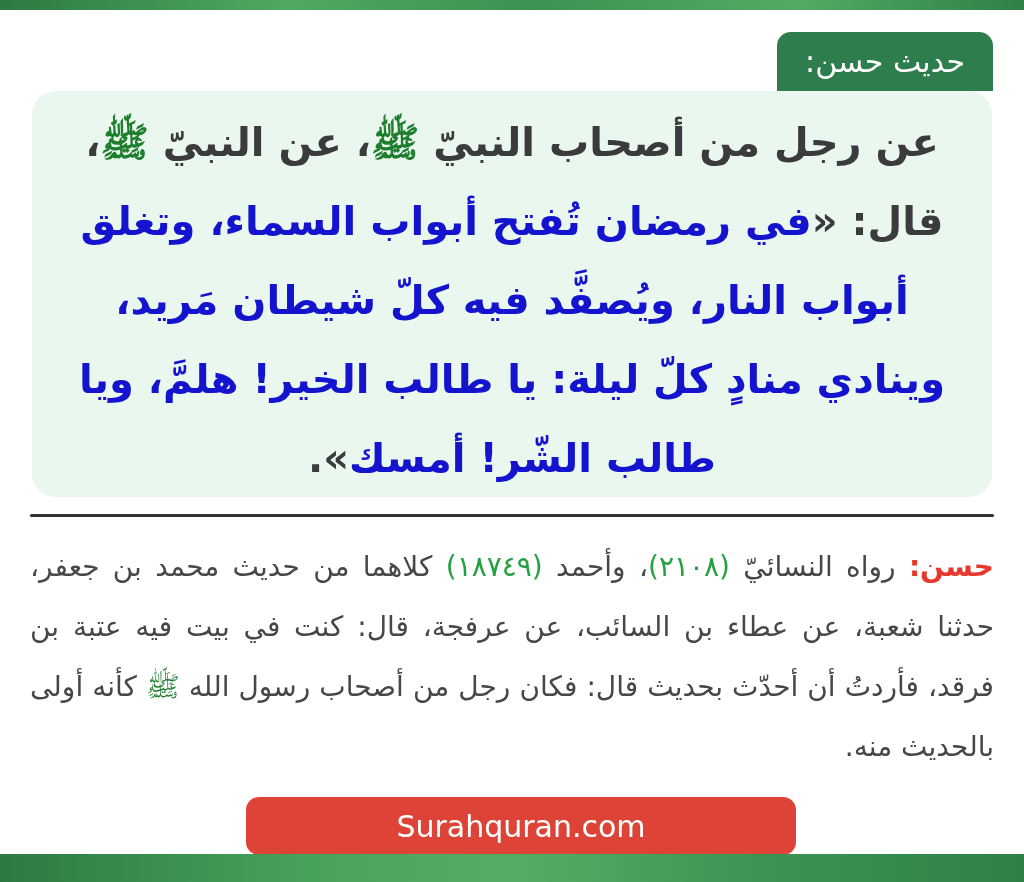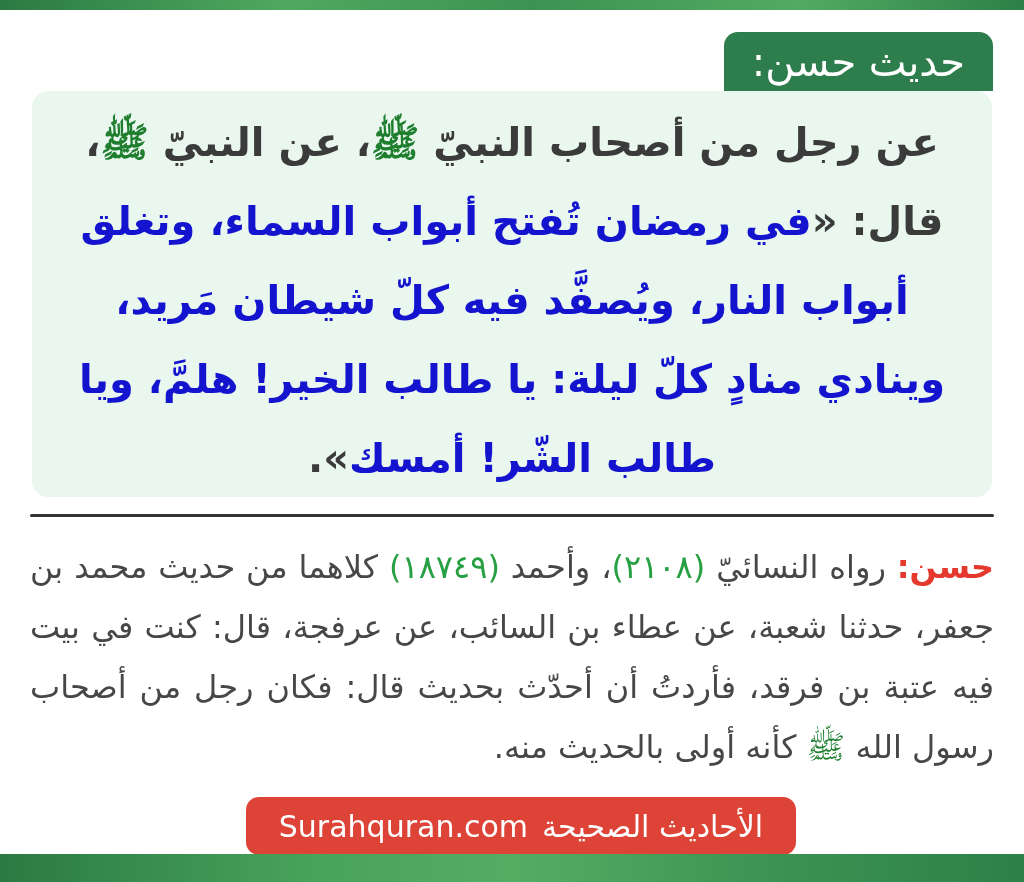--- a/index.html
+++ b/index.html
@@ -19,39 +19,39 @@
   html,body{width:1024px;height:882px;overflow:hidden;background:#ffffff;
     font-family:"DejaVu Sans", sans-serif;}
   .canvas{position:relative;width:1024px;height:882px;background:#ffffff;direction:rtl;}
 
   .top-bar{position:absolute;top:0;left:0;width:1024px;height:10px;
     background:linear-gradient(90deg,var(--bar-green-dark) 0%,var(--bar-green-light) 28%,#3c9352 52%,#52ab62 78%,#2e8048 100%);}
 
   .grade-badge{position:absolute;top:32px;right:31px;height:59px;
     background:var(--badge-green);color:#ffffff;
     border-radius:14px 14px 0 0;display:flex;align-items:center;
-    padding:0 28px;font-size:40px;font-weight:500;}
+    padding:0 28px;font-size:30px;font-weight:500;}
 
   .hadith-box{position:absolute;top:91px;right:32px;width:960px;height:406px;
-    background:var(--box-bg);border-radius:16px;
+    background:var(--box-bg);border-radius:24px;
     padding:12px 28px;text-align:center;
     font-size:40px;font-weight:bold;line-height:79px;}
 
   .seg-dark{color:var(--text-dark);}
   .seg-blue{color:var(--hadith-blue);}
   .seg-pbuh{color:var(--pbuh-green);}
   .seg-gray{color:var(--text-gray);}
   .seg-red{color:var(--grade-red);font-weight:bold;}
   .seg-num{color:var(--number-green);}
 
   .divider{position:absolute;top:514px;right:30px;left:30px;height:3px;
     background:#333333;border-radius:2px;}
 
   .reference{position:absolute;top:537px;right:30px;left:30px;height:250px;
-    font-size:32px;line-height:60px;color:var(--text-gray);
+    font-size:28px;line-height:60px;color:var(--text-gray);
     text-align:justify;direction:rtl;}
 
   .footer-button{position:absolute;top:797px;left:246px;width:550px;height:58px;
     background:var(--button-red);border-radius:13px;
     display:flex;align-items:center;justify-content:center;gap:14px;
     color:#ffffff;font-size:30px;cursor:pointer;direction:rtl;}
   .footer-button .ar{font-weight:500;}
   .footer-button .domain{direction:ltr;font-weight:400;}
 
   .bottom-bar{position:absolute;bottom:0;left:0;width:1024px;height:28px;
@@ -72,19 +72,18 @@
     <span><span class="seg-dark">عن رجل من أصحاب النبيّ </span><span class="seg-pbuh">ﷺ</span><span class="seg-dark">، عن النبيّ </span><span class="seg-pbuh">ﷺ</span><span class="seg-dark">، قال: «</span><span class="seg-blue">في رمضان تُفتح أبواب السماء، وتغلق أبواب النار، ويُصفَّد فيه كلّ شيطان مَريد، وينادي منادٍ كلّ ليلة: يا طالب الخير! هلمَّ، ويا طالب الشّر! أمسك</span><span class="seg-dark">».</span></span>
   </div>
 
   <div class="divider"></div>
 
   <div class="reference">
     <span><span class="seg-red">حسن:</span><span class="seg-gray"> رواه النسائيّ </span><span class="seg-num">(٢١٠٨)</span><span class="seg-gray">، وأحمد </span><span class="seg-num">(١٨٧٤٩)</span><span class="seg-gray"> كلاهما من حديث محمد بن جعفر، حدثنا شعبة، عن عطاء بن السائب، عن عرفجة، قال: كنت في بيت فيه عتبة بن فرقد، فأردتُ أن أحدّث بحديث قال: فكان رجل من أصحاب رسول الله </span><span class="seg-pbuh">ﷺ</span><span class="seg-gray"> كأنه أولى بالحديث منه.</span></span>
   </div>
 
   <div class="footer-button">
-    <span class="ar">الأحاديث الصحيحة</span>
     <span class="domain">Surahquran.com</span>
   </div>
 
   <div class="bottom-bar"></div>
 
 </div>
 
 </body></html>

